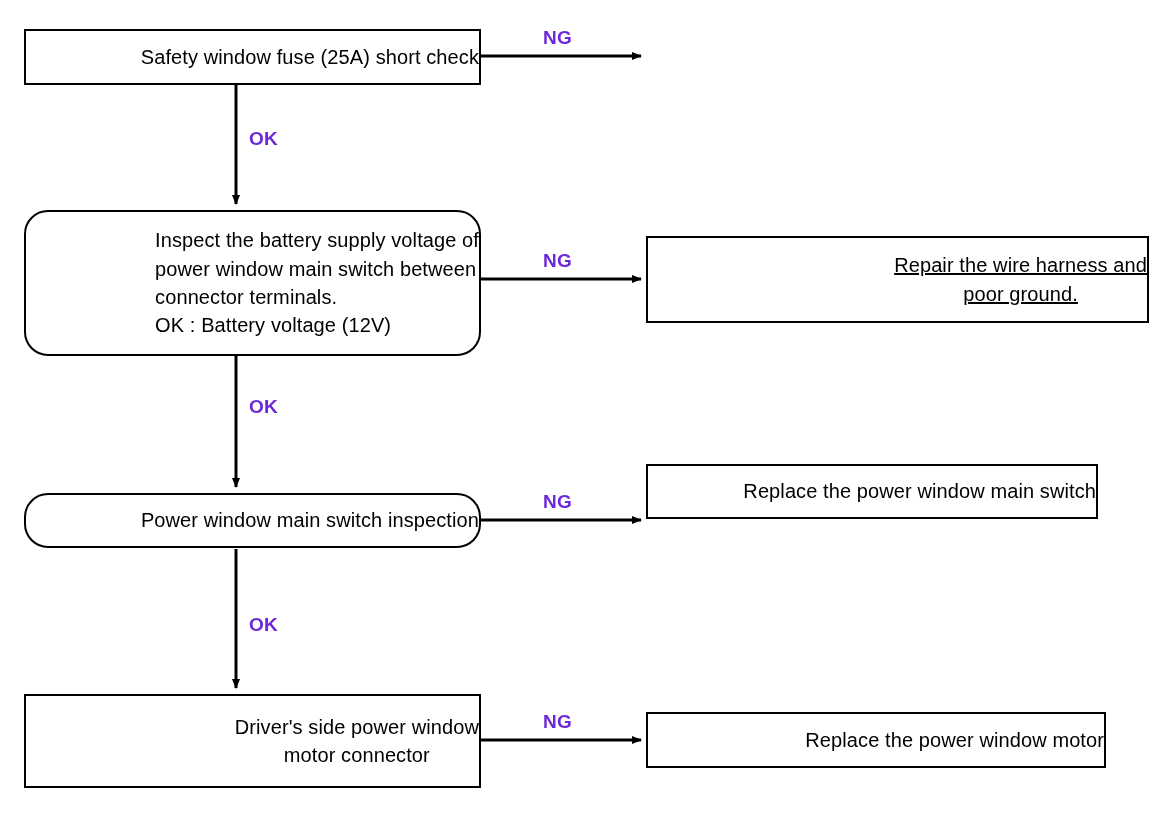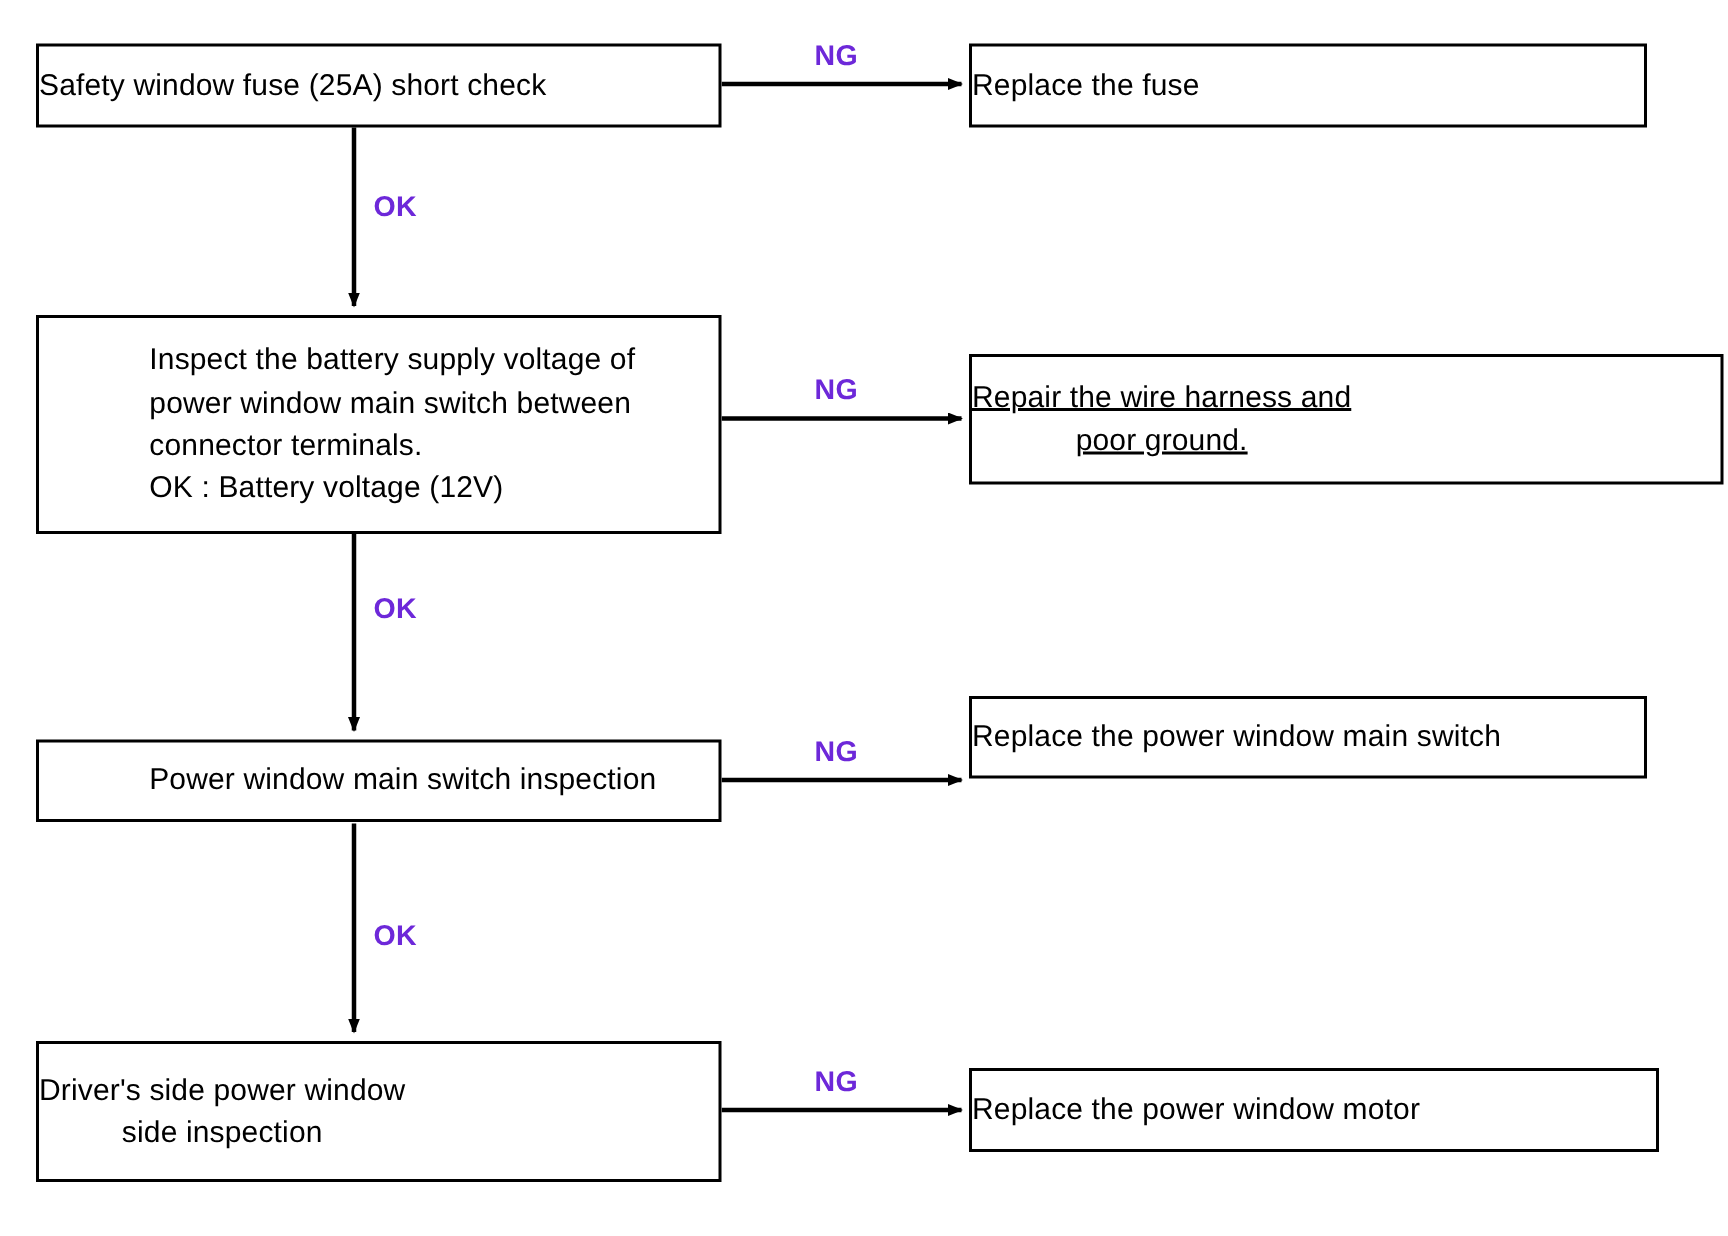--- a/index.html
+++ b/index.html
@@ -27,27 +27,28 @@
     background: #ffffff;
     display: flex;
     align-items: center;
     color: #000000;
     font-size: 20px;
     line-height: 1.42;
     letter-spacing: 0.1px;
     white-space: pre-line;
   }
   .node.center {
-    justify-content: flex-start;
+    justify-content: flex-end;
     text-align: center;
   }
   .node.left {
-    justify-content: center;
+    justify-content: flex-end;
     text-align: left;
     padding-left: 18px;
+    border-radius: 24px;
   }
   .edge-label {
     position: absolute;
     font-size: 19px;
     font-weight: bold;
     color: #6d28d9;
     letter-spacing: 0.3px;
     white-space: nowrap;
   }
   svg.connectors {
@@ -92,23 +93,20 @@
     </g>
     <g>
       <line x1="236" y1="549" x2="236" y2="688" stroke="#000000" stroke-width="3" marker-end="url(#arrowhead)"></line>
     </g>
   </svg>
 
   <div class="node center" style="left:24px; top:29px; width:457px; height:56px;">
     <span>Safety window fuse (25A) short check</span>
   </div>
   <div class="edge-label" style="left:543px; top:27px;">NG</div>
-  <div class="node center" style="left:646px; top:29px; width:452px; height:56px;">
-    <span>Replace the fuse</span>
-  </div>
   <div class="edge-label" style="left:249px; top:128px;">OK</div>
 
   <div class="node left" style="left:24px; top:210px; width:457px; height:146px;">
     <span>Inspect the battery supply voltage of
 power window main switch between
 connector terminals.
 OK : Battery voltage (12V)</span>
   </div>
   <div class="edge-label" style="left:543px; top:250px;">NG</div>
   <div class="node center" style="left:646px; top:236px; width:503px; height:87px;text-decoration:underline;">
@@ -121,20 +119,20 @@
     <span>Power window main switch inspection</span>
   </div>
   <div class="edge-label" style="left:543px; top:491px;">NG</div>
   <div class="node center" style="left:646px; top:464px; width:452px; height:55px;">
     <span>Replace the power window main switch</span>
   </div>
   <div class="edge-label" style="left:249px; top:614px;">OK</div>
 
   <div class="node center" style="left:24px; top:694px; width:457px; height:94px;">
     <span>Driver's side power window
-side  inspection</span>
+motor  connector</span>
   </div>
   <div class="edge-label" style="left:543px; top:711px;">NG</div>
   <div class="node center" style="left:646px; top:712px; width:460px; height:56px;">
     <span>Replace the power window motor</span>
   </div>
 
 </div>
 
 </body></html>

